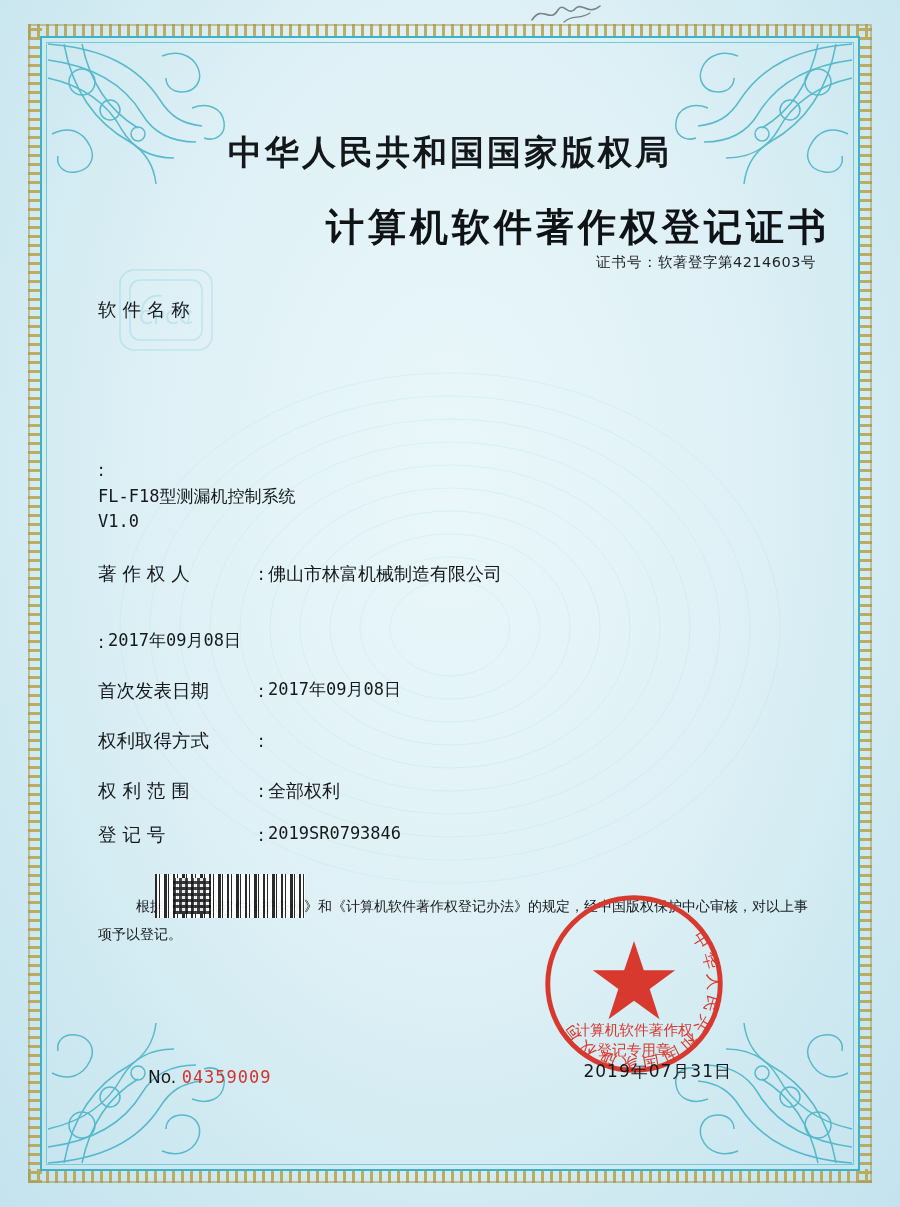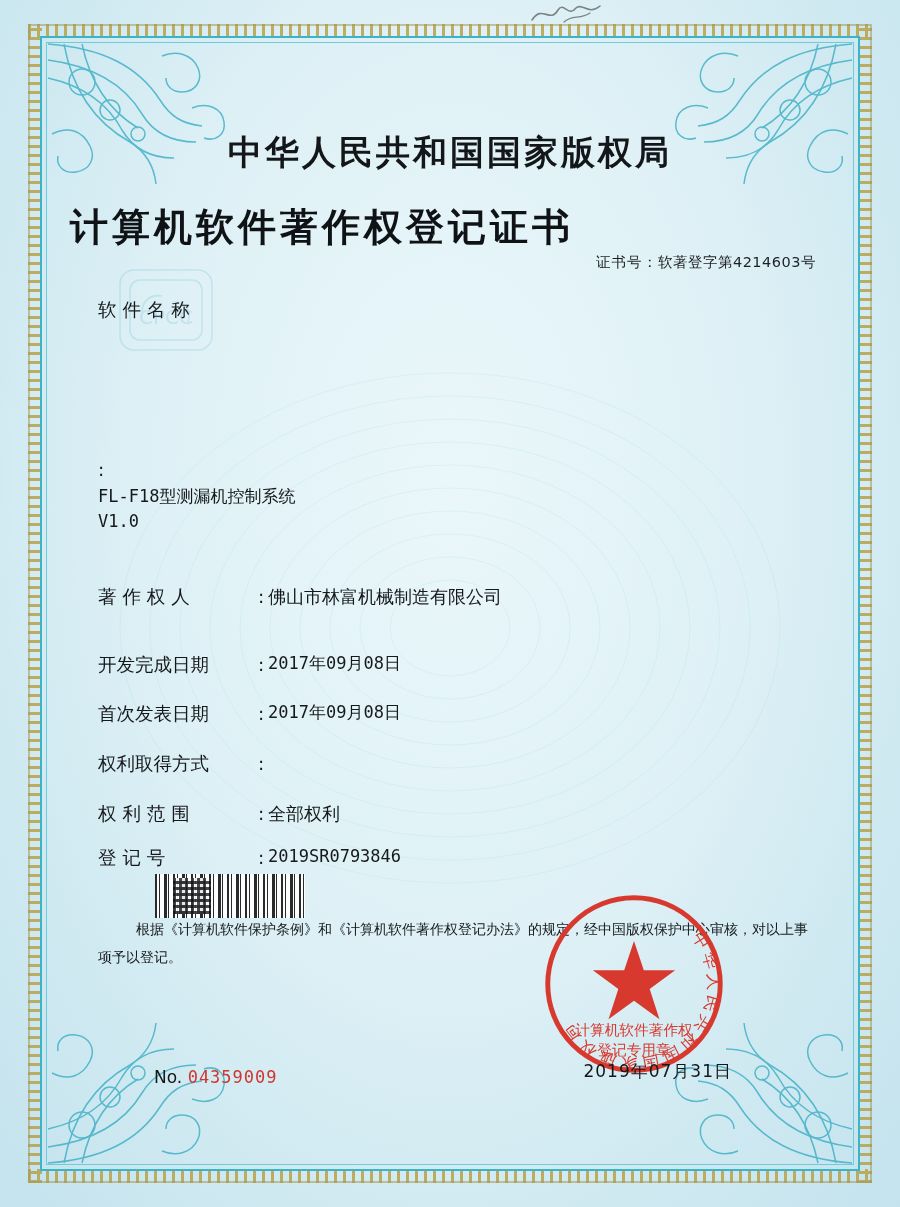--- a/index.html
+++ b/index.html
@@ -89,21 +89,21 @@
   .title-main {
     text-align: center;
     font-family: "DejaVu Serif", "Liberation Serif", serif;
     font-weight: bold;
     font-size: 34px;
     letter-spacing: 3px;
     color: #14171a;
     margin: 20px 0 0 0;
   }
   .title-sub {
-    text-align: left;
+    text-align: right;
     font-family: "DejaVu Serif", "Liberation Serif", serif;
     font-weight: bold;
     font-size: 38px;
     letter-spacing: 4px;
     color: #0f1316;
     margin: 26px 0 0 0;
   }
 
   .cert-no-row {
     text-align: right;
@@ -136,21 +136,21 @@
     font-size: 17px;
     letter-spacing: 0px;
     white-space: pre-line;
   }
   .field.cjk-val .fvalue {
     font-family: "DejaVu Sans", sans-serif;
     font-size: 18px;
   }
 
   .sp-name { margin-top: 24px; flex-direction: column; }
-  .sp-owner { margin-top: 48px; }
+  .sp-owner { margin-top: 25px; }
   .sp-dev { margin-top: 40px; }
   .sp-pub { margin-top: 22px; }
   .sp-acq { margin-top: 22px; }
   .sp-scope { margin-top: 22px; }
   .sp-reg { margin-top: 16px; }
 
   .paragraph {
     margin: 44px 18px 0 28px;
     font-size: 14px;
     line-height: 2.0;
@@ -190,21 +190,21 @@
     top: 886px;
     width: 196px;
     height: 196px;
     pointer-events: none;
   }
   .seal svg { width: 100%; height: 100%; }
 
   
   .bottom-no {
     position: absolute;
-    left: 154px;
+    left: 148px;
     bottom: 120px;
     font-size: 17px;
     color: #15181b;
     font-family: "DejaVu Sans", sans-serif;
   }
   .bottom-no .num {
     color: #d0362f;
     font-family: "DejaVu Sans Mono", monospace;
     letter-spacing: 1px;
   }
@@ -360,21 +360,20 @@
 V1.0</span>
     </div>
 
     <div class="field cjk-val sp-owner">
       <span class="flabel">著 作 权 人</span>
       <span class="fcolon">:</span>
       <span class="fvalue">佛山市林富机械制造有限公司</span>
     </div>
 
     <div class="field sp-dev">
-      <span class="flabel">开发完成日期</span>
       <span class="fcolon">:</span>
       <span class="fvalue">2017年09月08日</span>
     </div>
 
     <div class="field sp-pub">
       <span class="flabel">首次发表日期</span>
       <span class="fcolon">:</span>
       <span class="fvalue">2017年09月08日</span>
     </div>
 

